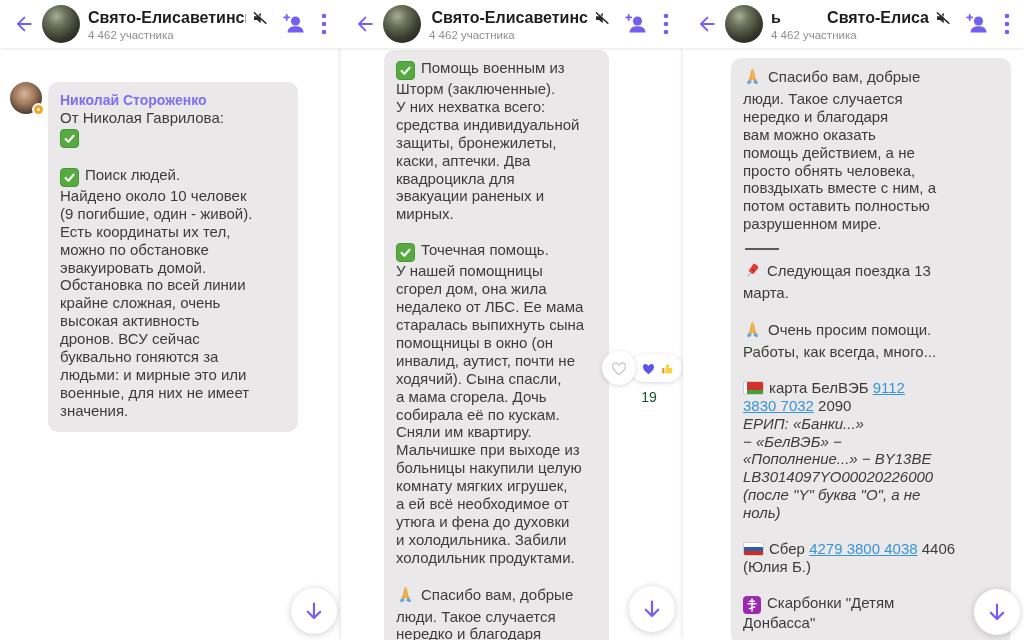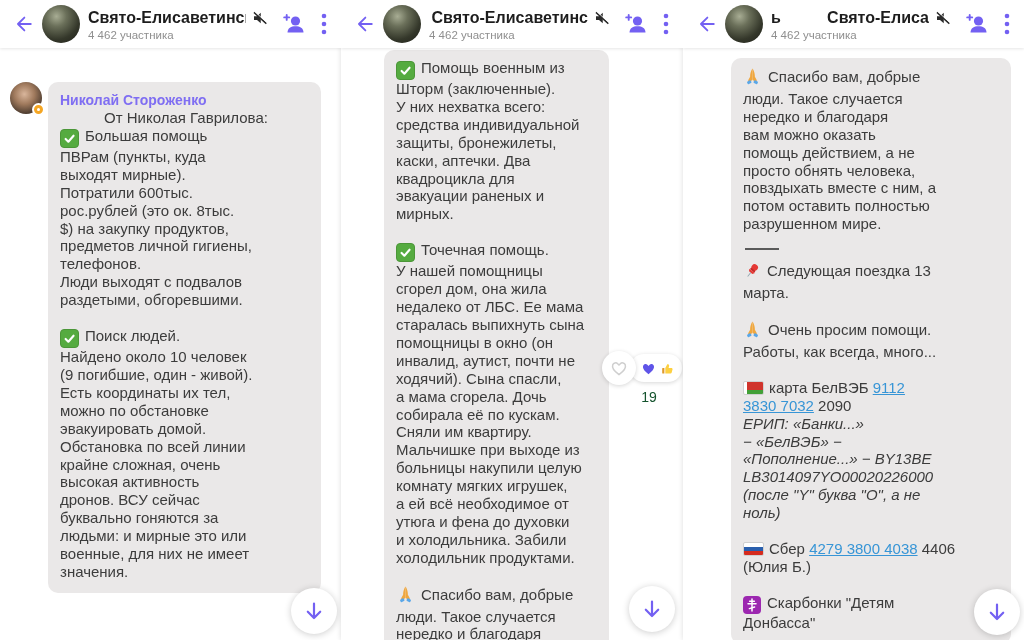--- a/index.html
+++ b/index.html
@@ -28,32 +28,32 @@
   
   .chat { position:absolute; top:48px; left:0; right:0; bottom:0; background:#fff; overflow:hidden; }
   .bubble { background:#eae8e8; border-radius:10px; padding:9px 12px 12px; color:#3c3c3c;
     font-size:15px; line-height:17.9px; }
   .ptext { white-space:pre-line; }
   .para { margin-top:18px; }
   .para.tight { margin-top:0; }
   .para.erip { margin-top:0; font-style:italic; }
   .sender { color:#7f6ef2; font-weight:700; font-size:14px; line-height:18px; cursor:pointer; }
   .msg-title { font-weight:700; color:#171717; font-size:16px; line-height:20px; margin-top:2px; }
-  .intro { margin-top:18px;margin-left:44px; }
+  .intro { margin-top:18px; }
   .divider { width:34px; height:2px; background:#5a5a5a; margin:15px 0 0 2px; }
   .para.pin { margin-top:12px; }
   .lnk { color:#3795d6; text-decoration:underline; white-space:pre-line; cursor:pointer; }
 
   .msg-row { position:absolute; top:34px; left:10px; display:flex; align-items:flex-start; }
   .m-avatar { width:32px; height:32px; border-radius:50%; flex:0 0 auto; position:relative;
     background: radial-gradient(circle at 45% 38%, #d9b69c 0%, #a07a5d 38%, #4a3a2e 75%, #2b231d 100%); }
   .m-badge { position:absolute; right:-3px; bottom:-2px; width:13px; height:13px; border-radius:50%;
     background:#f5a623; border:2px solid #fff; }
   .m-badge::after{ content:""; position:absolute; left:3px; top:3px; width:3px; height:3px; border-radius:50%; background:#fff; }
-  .b1 { width:273px; margin-left:6px; }
+  .b1 { width:250px; margin-left:6px; }
   .b2 { position:absolute; top:2px; left:43px; width:225px; }
   .b3 { position:absolute; top:10px; left:48px; width:280px; }
 
   .emo { display:inline-block; vertical-align:-4px; margin-right:6px; }
   .check { width:19px; height:19px; border-radius:4px; background:#55ab40; border:1px solid #4b9638;
     display:inline-flex; align-items:center; justify-content:center; }
   .flag { display:inline-block; width:21px; height:14px; border-radius:2px; vertical-align:-2px;
     margin-right:6px; border:0.5px solid #d0d0d0; }
   .flag-by { background: linear-gradient(90deg, #fff 0 3px, transparent 3px),
     linear-gradient(180deg, #d0342c 0 64%, #42a037 64% 100%); }
@@ -123,30 +123,21 @@
         <div class="m-avatar">
             <span class="m-badge"></span>
           </div>
         <div class="bubble b1">
           <div class="sender">Николай Стороженко</div>
           <div class="para intro tight ptext">От Николая Гаврилова:</div>
           <div class="para tight"><span class="emo check">
                 <svg width="13" height="13" viewBox="0 0 16 16">
                   <polyline points="3.2,8.6 6.6,12 13,4.6" fill="none" stroke="#fff" stroke-width="2.6" stroke-linecap="round" stroke-linejoin="round"></polyline>
                 </svg>
-              </span><span class="ptext">Большая помощь
-ПВРам (пункты, куда
-выходят мирные).
-Потратили 600тыс.
-рос.рублей (это ок. 8тыс.
-$) на закупку продуктов,
-предметов личной гигиены,
-телефонов.
-Люди выходят с подвалов
-раздетыми, обгоревшими.</span></div>
+              </span></div>
           <div class="para"><span class="emo check">
                 <svg width="13" height="13" viewBox="0 0 16 16">
                   <polyline points="3.2,8.6 6.6,12 13,4.6" fill="none" stroke="#fff" stroke-width="2.6" stroke-linecap="round" stroke-linejoin="round"></polyline>
                 </svg>
               </span><span class="ptext">Поиск людей.
 Найдено около 10 человек
 (9 погибшие, один - живой).
 Есть координаты их тел,
 можно по обстановке
 эвакуировать домой.

